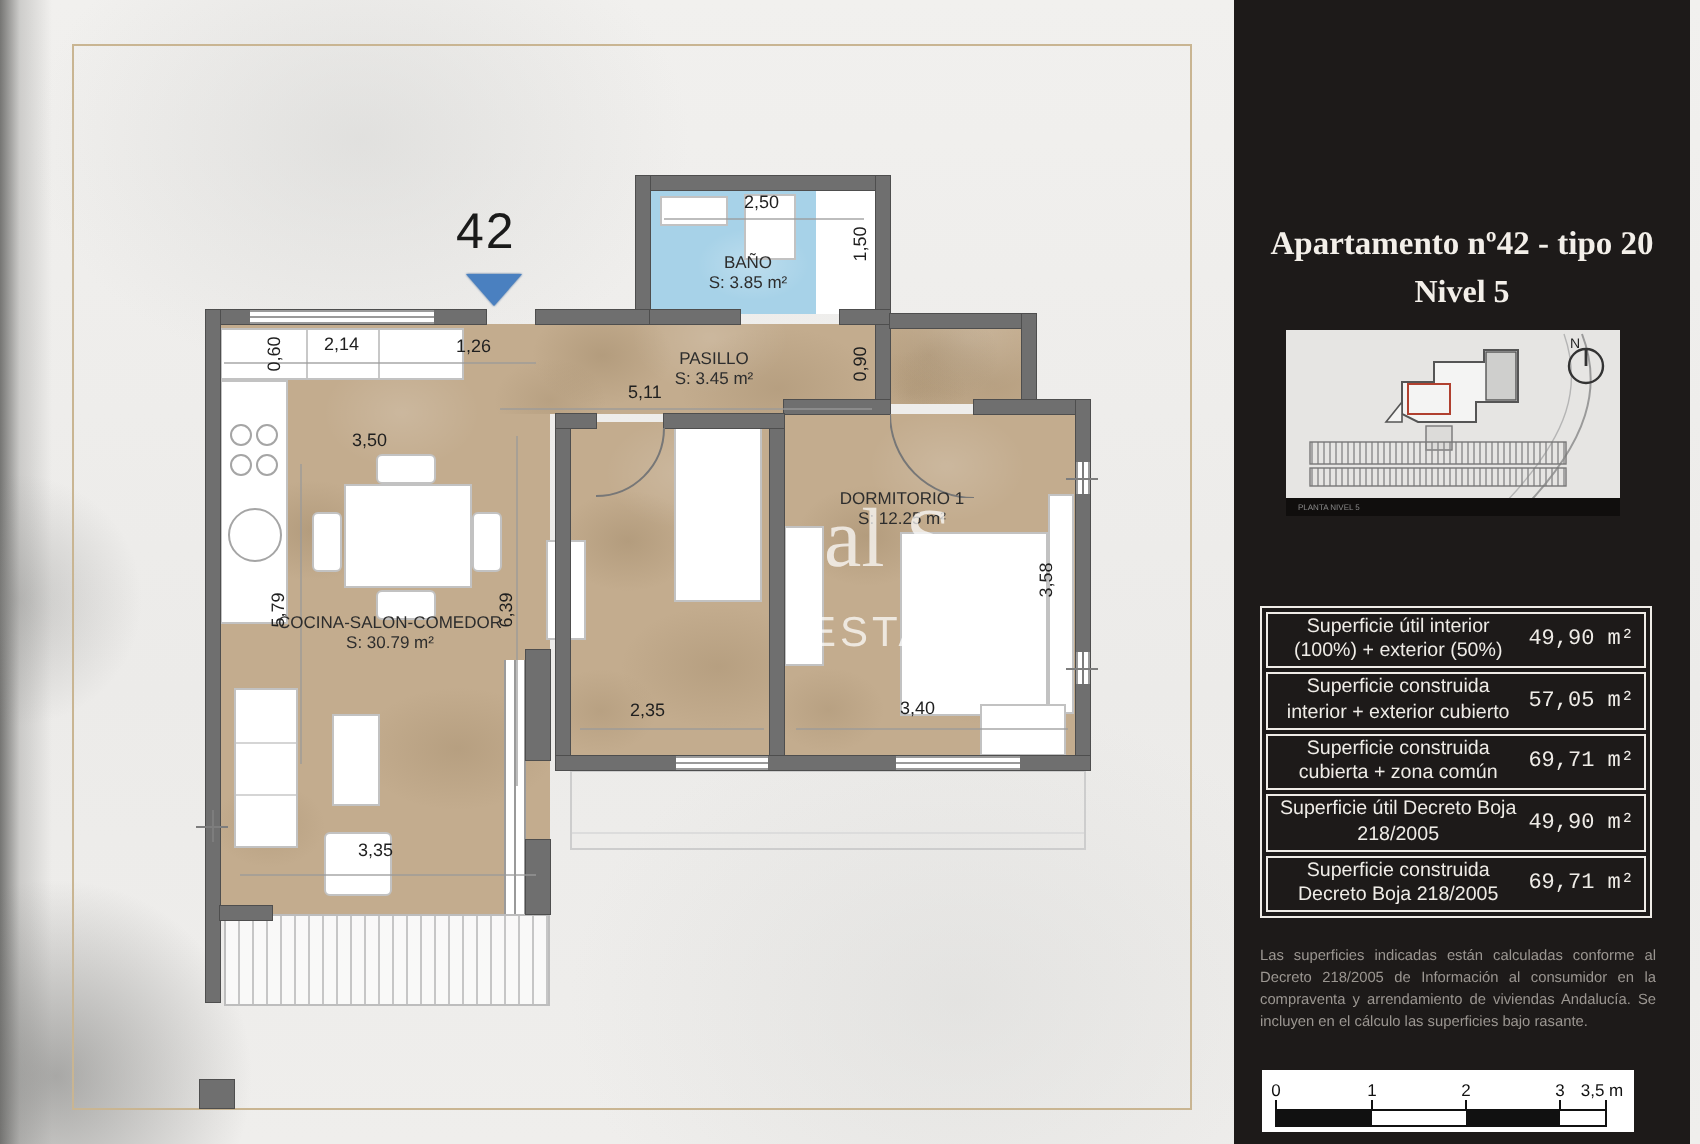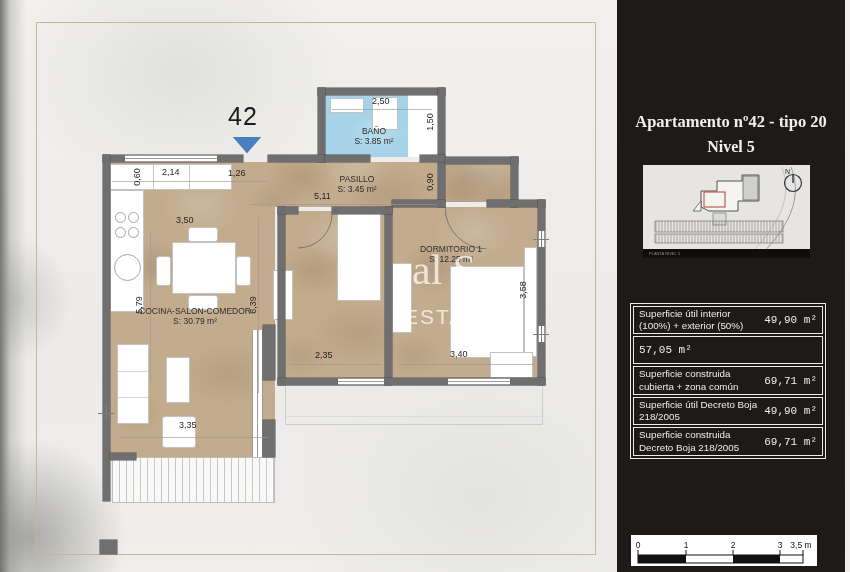--- a/index.html
+++ b/index.html
@@ -61,21 +61,21 @@
   
   .panel{position:absolute;left:617px;top:0;width:228px;height:572px;background:#1d1a19;}
   .p-title{position:absolute;left:0;top:112px;width:228px;text-align:center;
     font-family:"Liberation Serif",serif;font-weight:bold;font-size:16.5px;color:#f3efe9;}
   .p-title2{position:absolute;left:0;top:138px;width:228px;text-align:center;
     font-family:"Liberation Serif",serif;font-weight:bold;font-size:16px;color:#f3efe9;}
   .inset{position:absolute;left:26px;top:165px;width:167px;height:93px;background:#e3e2e0;}
   .s-table{position:absolute;left:13px;top:303px;width:196px;border:1px solid #efece7;
     padding:2px;display:flex;flex-direction:column;gap:2px;box-sizing:border-box;}
   .s-row{border:1px solid #efece7;display:flex;align-items:center;min-height:28px;
-    padding:1px 5px;gap:5px;box-sizing:border-box;}
+    padding:1px 5px;gap:5px;box-sizing:border-box;text-align:center;}
   .s-label{flex:1;font-size:9.8px;line-height:1.25;color:#efece7;}
   .s-value{font-size:11px;color:#efece7;white-space:nowrap;font-family:Liberation Mono, monospace;}
   .p-disclaimer{position:absolute;left:13px;top:472px;width:198px;font-size:7.4px;
     line-height:1.5;color:#9b9691;text-align:justify;}
   .scalebar{position:absolute;left:14px;top:535px;width:186px;height:31px;background:#fff;}
 </style>
 </head>
 <body>
 
 <div class="page">
@@ -246,36 +246,38 @@
         <text x="6" y="90" font-size="4" fill="#8a8a8a" font-family="Liberation Sans, sans-serif">PLANTA NIVEL 5</text>
       </svg>
     </div>
 
     <div class="s-table">
       <div class="s-row">
         <div class="s-label">Superficie útil interior (100%) + exterior (50%)</div>
         <div class="s-value">49,90 m²</div>
       </div>
       <div class="s-row">
+        <div class="s-label">Superficie construida interior + exterior cubierto</div>
         <div class="s-value">57,05 m²</div>
       </div>
       <div class="s-row">
         <div class="s-label">Superficie construida cubierta + zona común</div>
         <div class="s-value">69,71 m²</div>
       </div>
       <div class="s-row">
         <div class="s-label">Superficie útil Decreto Boja 218/2005</div>
         <div class="s-value">49,90 m²</div>
       </div>
       <div class="s-row">
         <div class="s-label">Superficie construida Decreto Boja 218/2005</div>
         <div class="s-value">69,71 m²</div>
       </div>
     </div>
 
+    <div class="p-disclaimer">Las superficies indicadas están calculadas conforme al Decreto 218/2005 de Información al consumidor en la compraventa y arrendamiento de viviendas Andalucía. Se incluyen en el cálculo las superficies bajo rasante.</div>
 
     <div class="scalebar">
       <svg width="186" height="31" viewBox="0 0 186 31">
         <g font-family="Liberation Sans, sans-serif" font-size="8.5" fill="#111">
           <text x="7" y="13" text-anchor="middle">0</text>
           <text x="55" y="13" text-anchor="middle">1</text>
           <text x="102" y="13" text-anchor="middle">2</text>
           <text x="149" y="13" text-anchor="middle">3</text>
           <text x="170" y="13" text-anchor="middle">3,5 m</text>
         </g>

